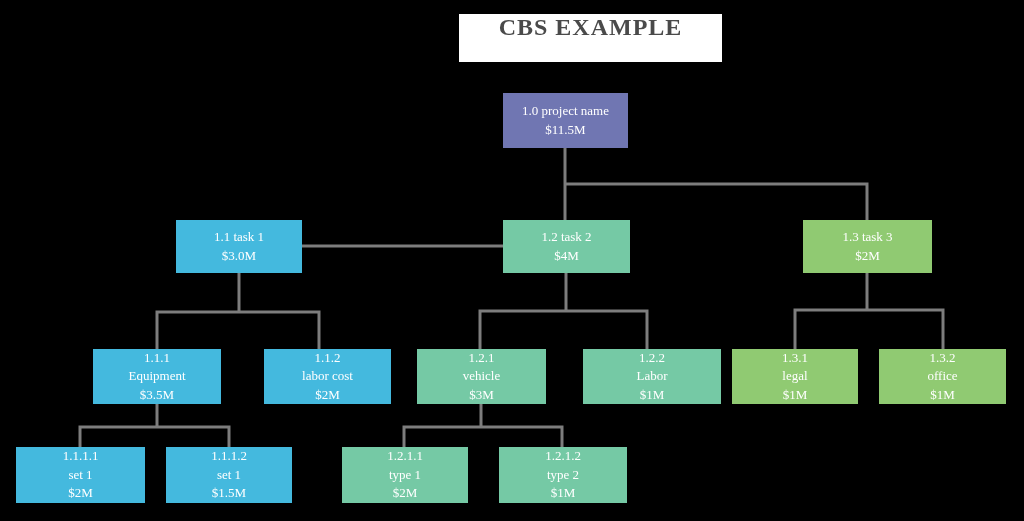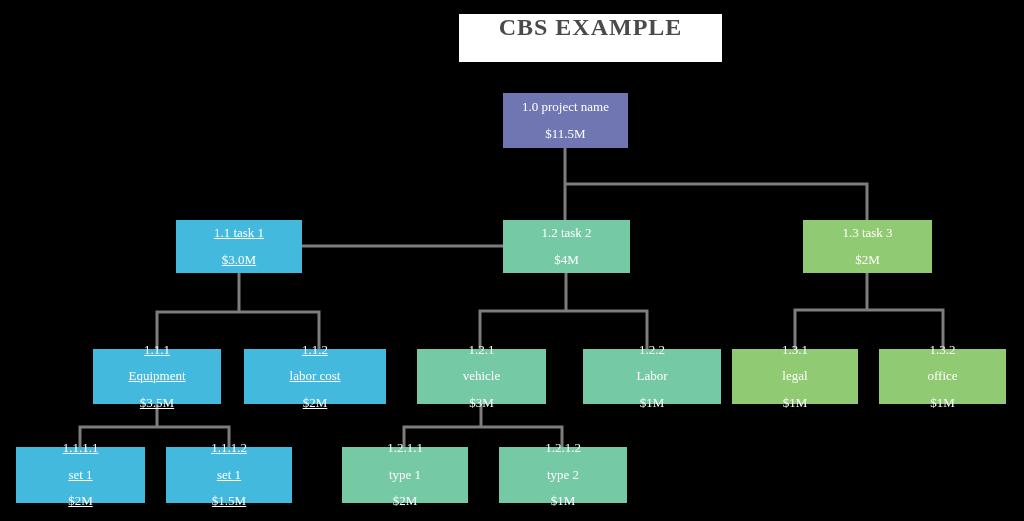--- a/index.html
+++ b/index.html
@@ -13,24 +13,24 @@
     position:absolute;left:435px;top:14px;width:263px;height:48px;
     background:var(--title-bg,#fff);color:var(--title-text,#4a4a4a);
     display:flex;align-items:flex-start;justify-content:center;
     font-weight:bold;font-size:24px;letter-spacing:1px;margin-left:24px;
   }
   svg.connectors{position:absolute;left:0;top:0;width:1024px;height:521px;}
   svg.connectors path{stroke:var(--connector,#7d7d7d);stroke-width:3;fill:none;}
   .node{
     position:absolute;display:flex;flex-direction:column;
     justify-content:center;align-items:center;text-align:center;
-    color:var(--node-text,#fff);font-size:13px;line-height:1.42;gap:8px;
+    color:var(--node-text,#fff);font-size:13px;line-height:1.42;
   }
   .c-root{background:var(--root-node,#7076b2);}
-  .c-1{background:var(--branch-task1,#44b9de);text-decoration:underline;}
+  .c-1{background:var(--branch-task1,#44b9de);}
   .c-2{background:var(--branch-task2,#75c9a5);}
   .c-3{background:var(--branch-task3,#90ca72);}
 </style>
 </head>
 <body>
 
 <div class="stage">
 
   <div class="title-box">
     <span>CBS EXAMPLE</span>
@@ -63,21 +63,21 @@
   <div class="node c-3" style="left:803px;top:220px;width:129px;height:53px">
     <div>1.3 task 3</div>
     <div>$2M</div>
   </div>
 
   <div class="node c-1" style="left:93px;top:349px;width:128px;height:55px">
     <div>1.1.1</div>
     <div>Equipment</div>
     <div>$3.5M</div>
   </div>
-  <div class="node c-1" style="left:244px;top:349px;width:142px;height:55px">
+  <div class="node c-1" style="left:264px;top:349px;width:127px;height:55px">
     <div>1.1.2</div>
     <div>labor cost</div>
     <div>$2M</div>
   </div>
   <div class="node c-2" style="left:417px;top:349px;width:129px;height:55px">
     <div>1.2.1</div>
     <div>vehicle</div>
     <div>$3M</div>
   </div>
   <div class="node c-2" style="left:583px;top:349px;width:138px;height:55px">

